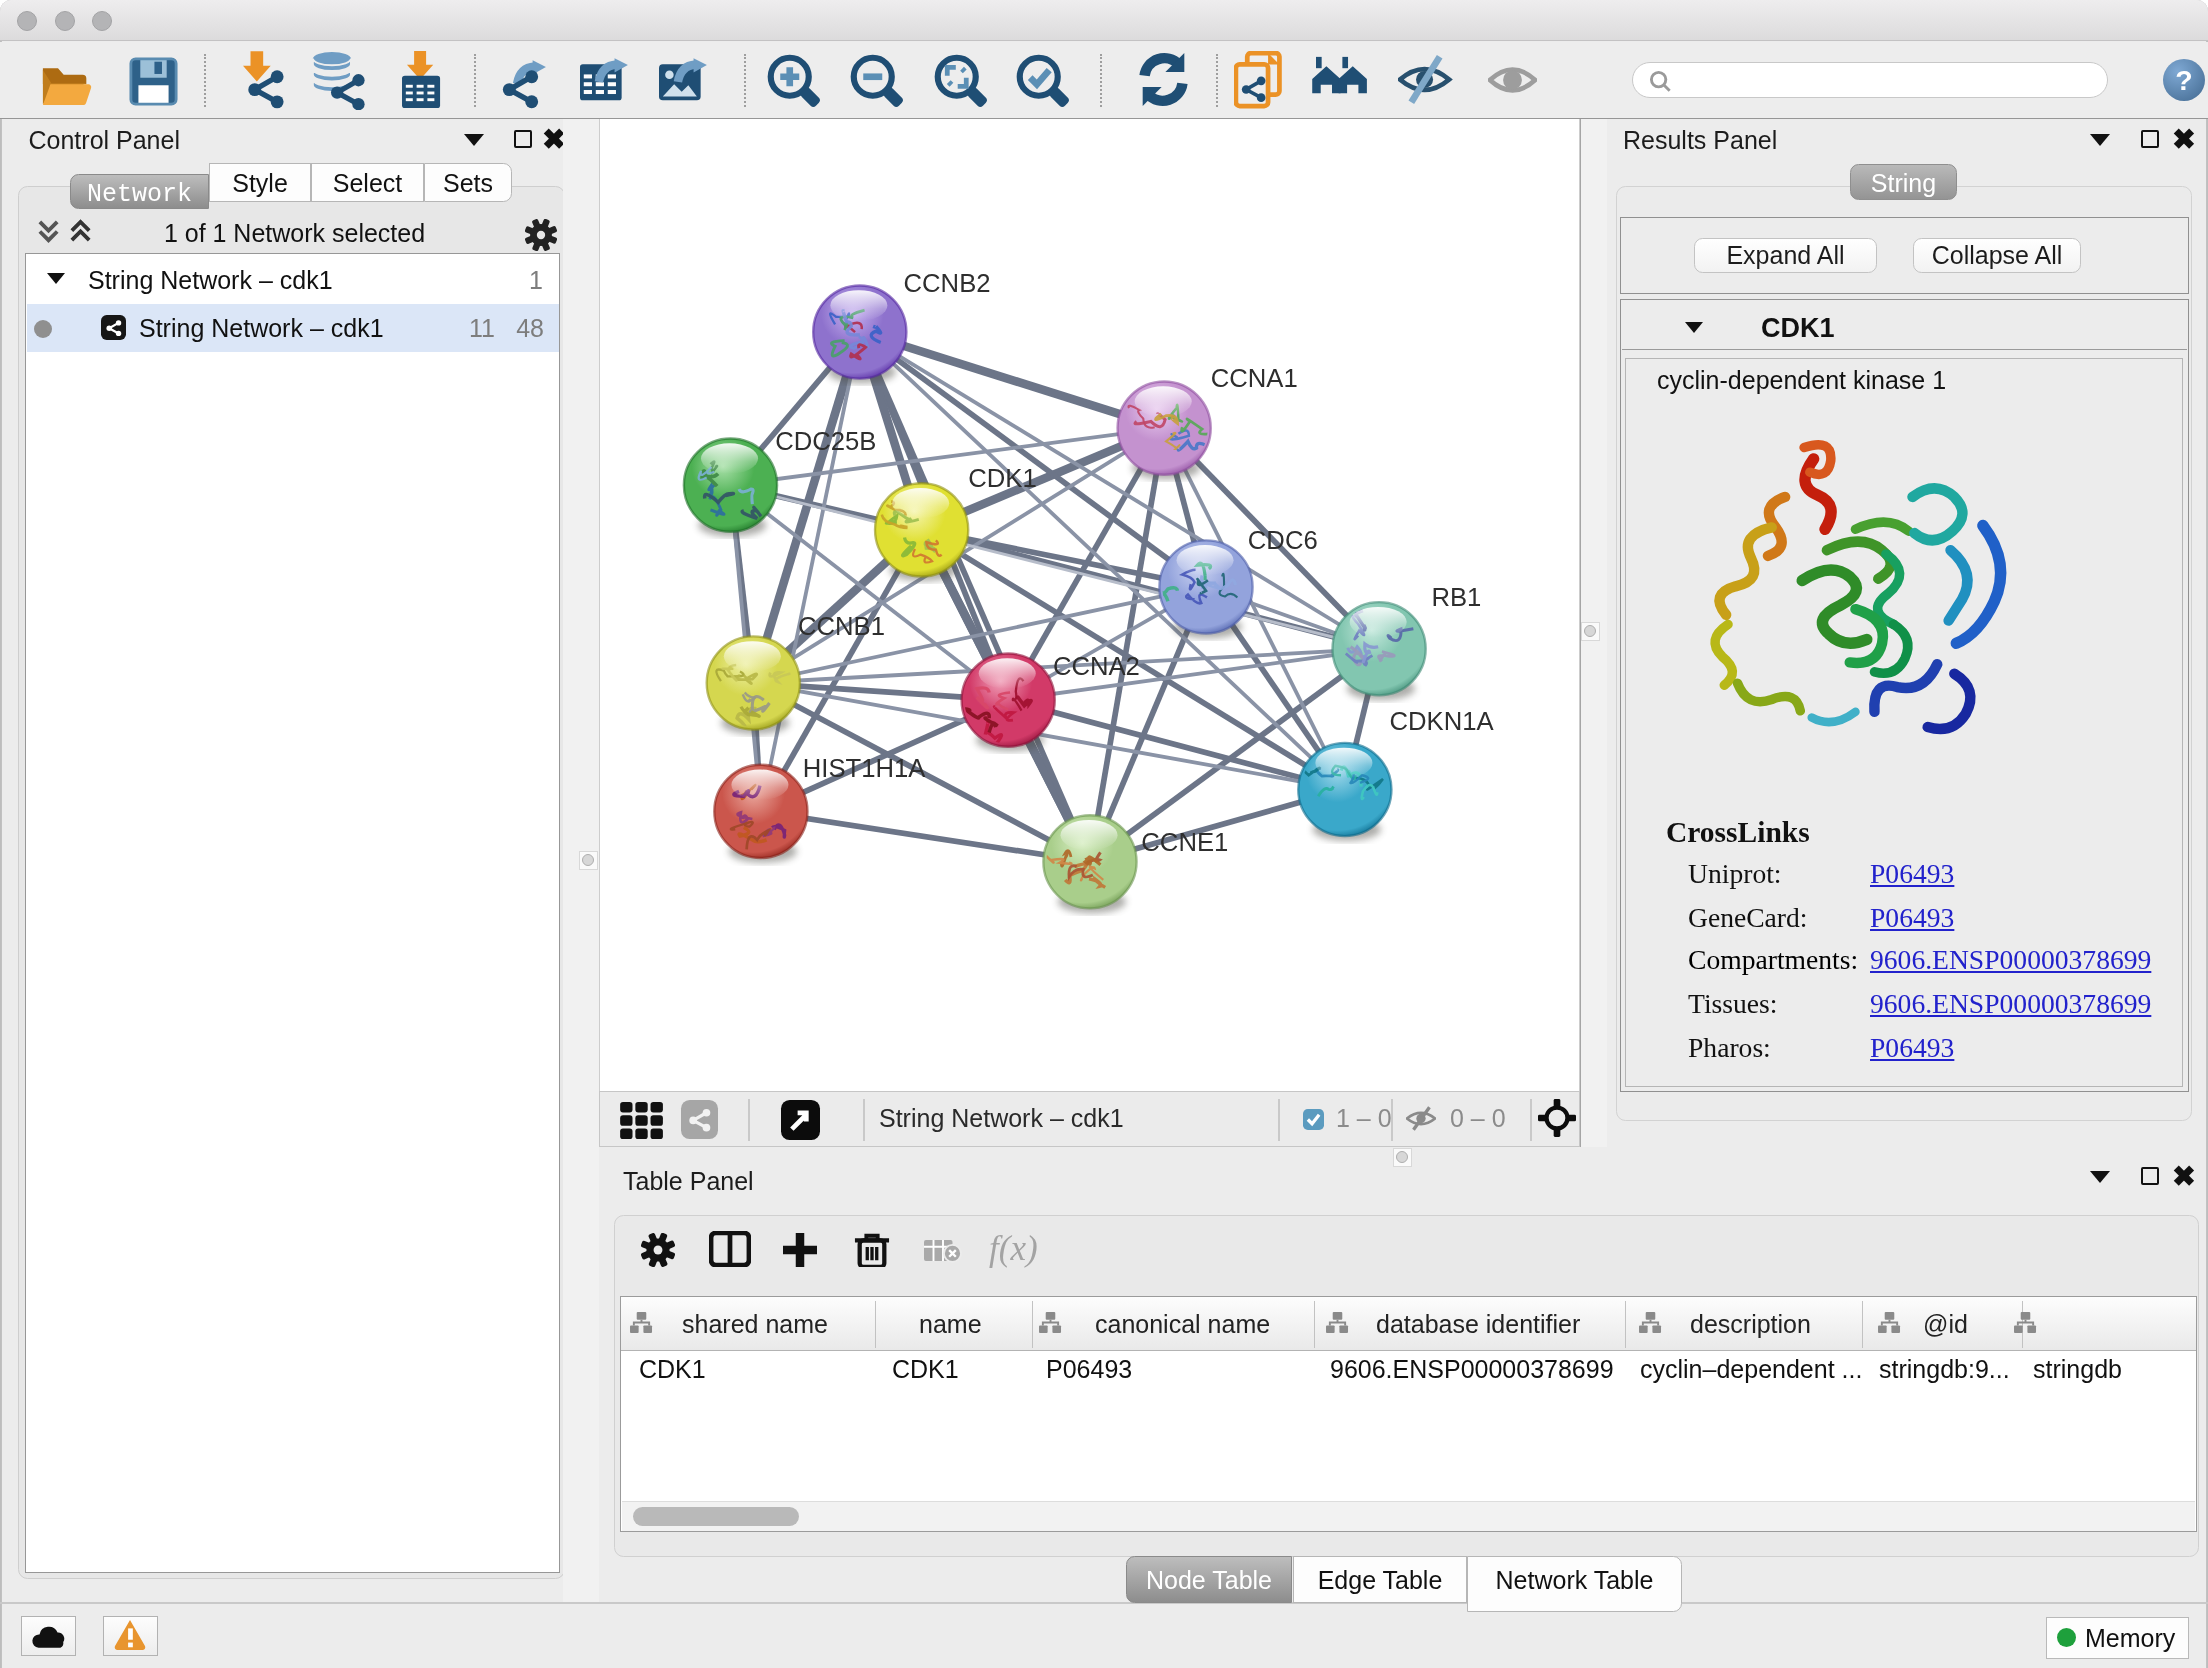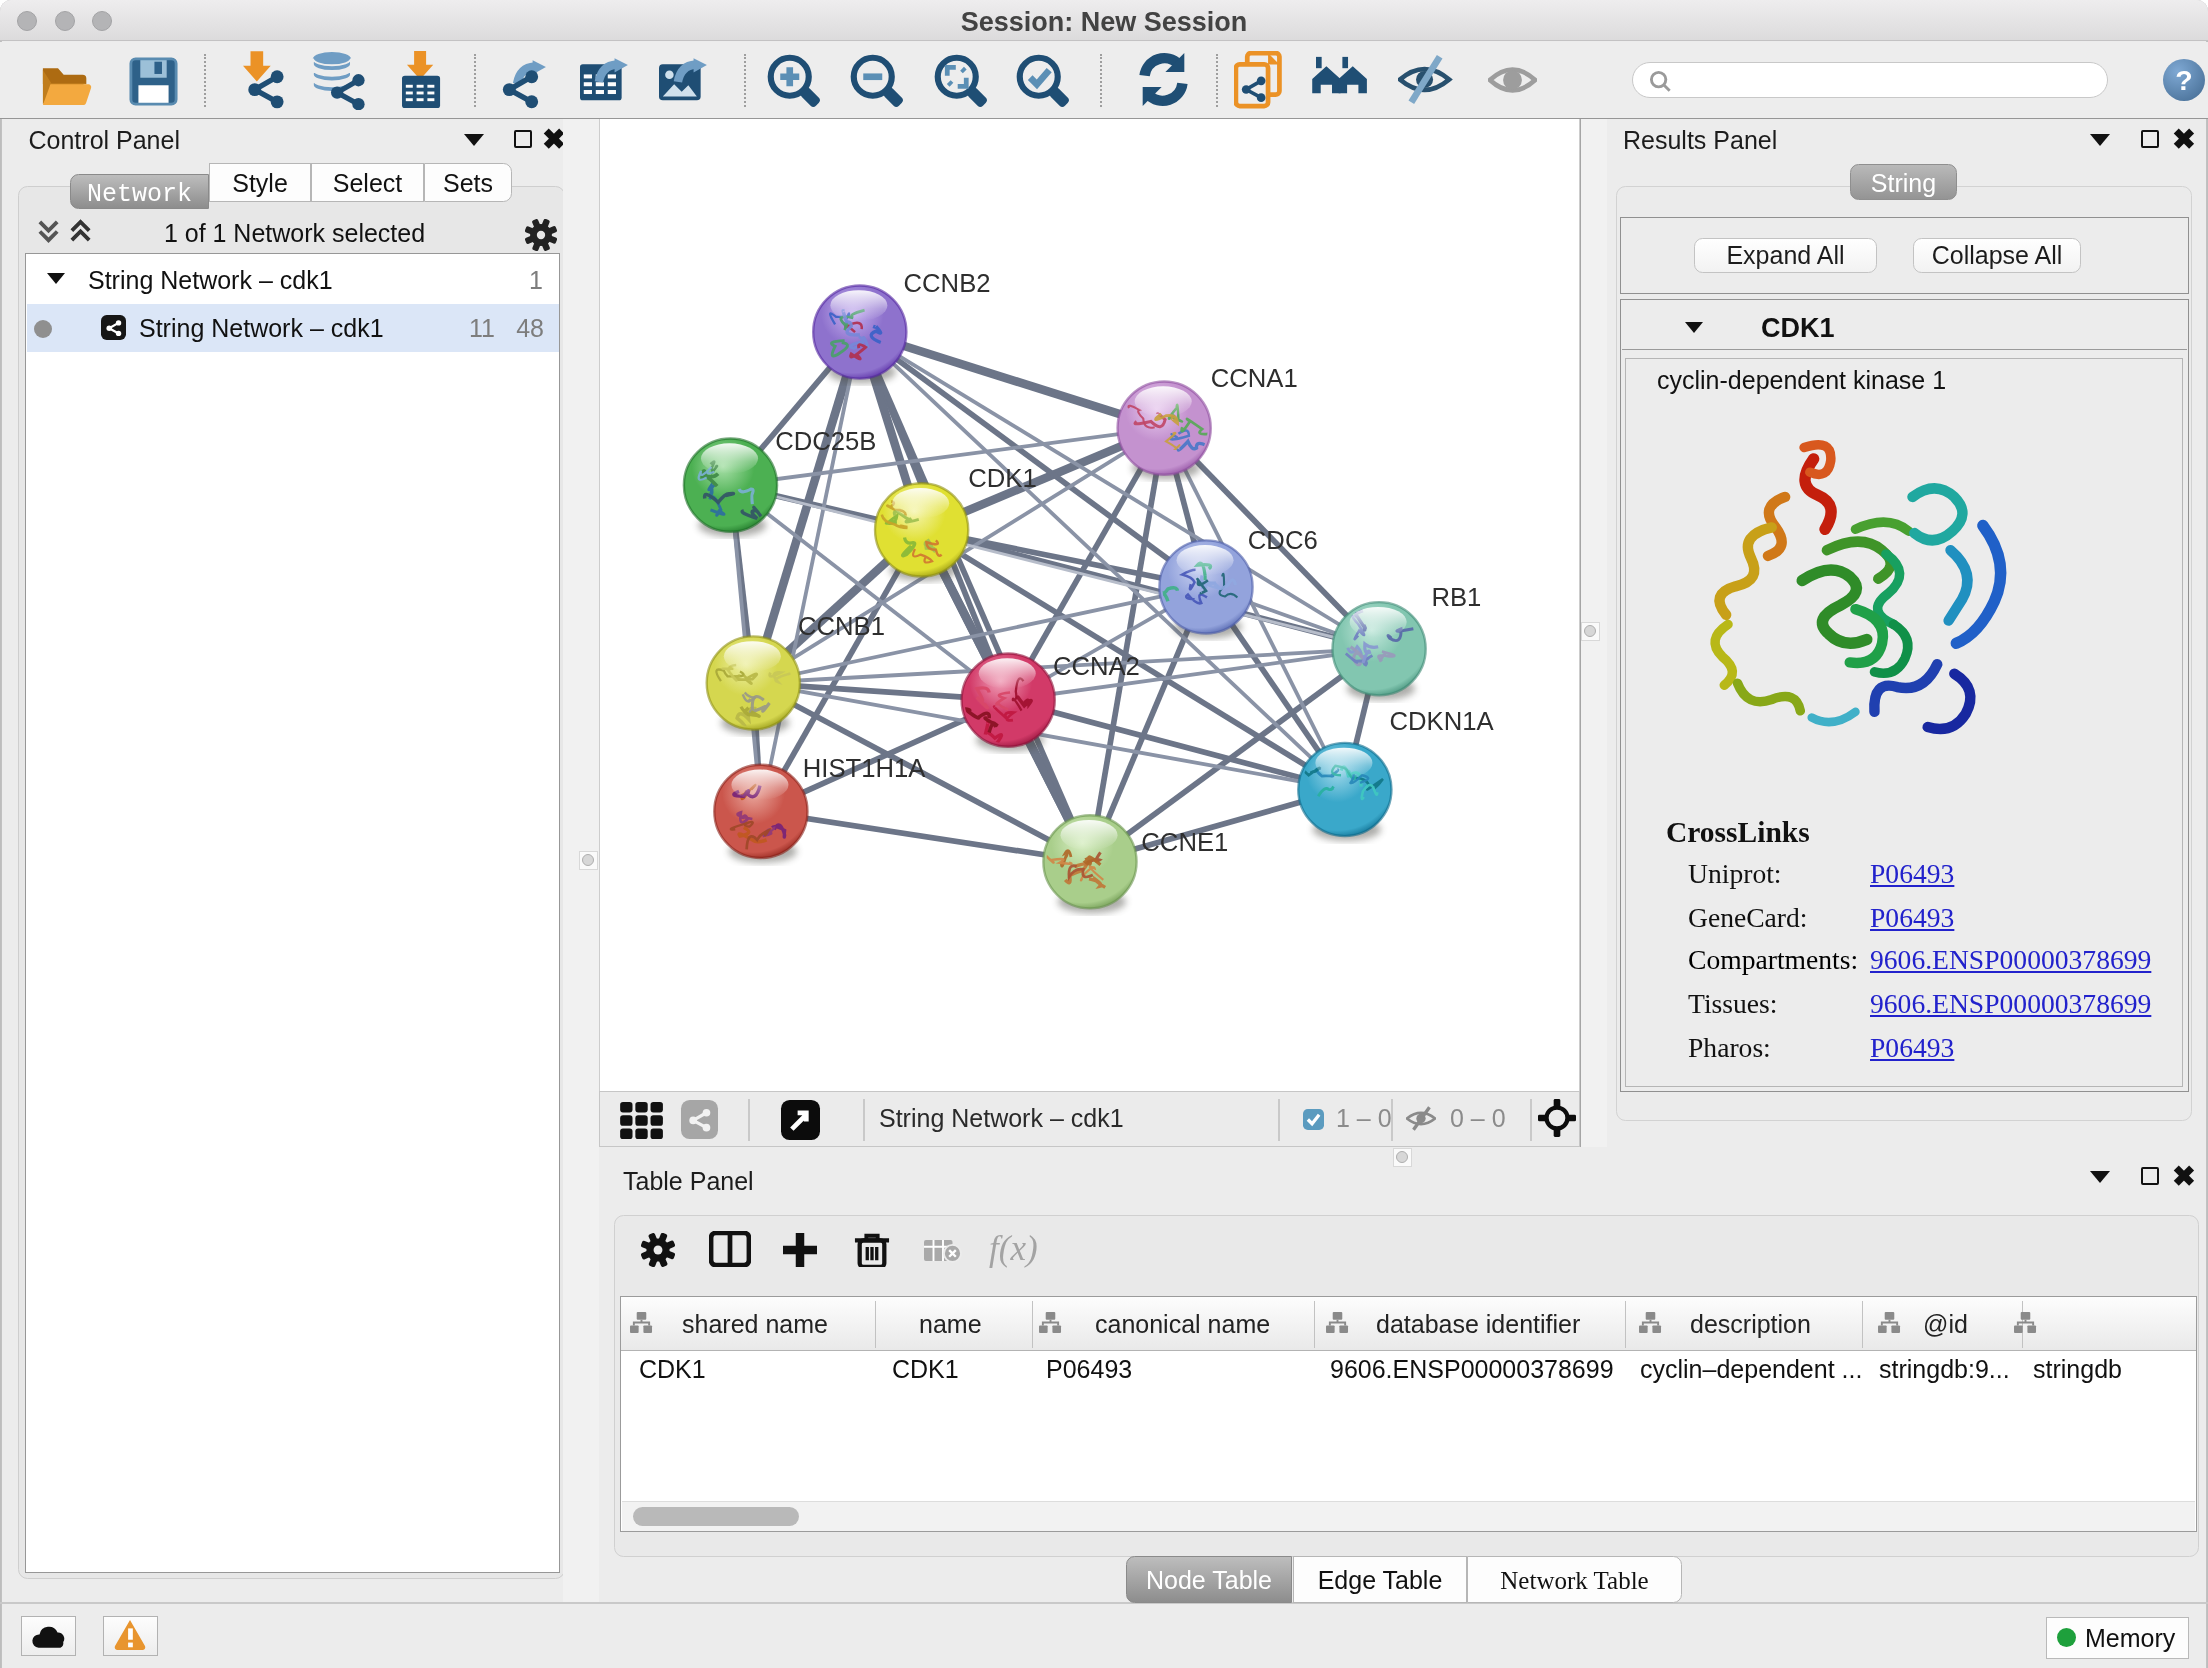--- a/index.html
+++ b/index.html
@@ -22,21 +22,20 @@
 .btn{position:absolute;background:linear-gradient(#ffffff,#f2f2f2);border:1.9px solid #c3c3c3;border-radius:8.6px;
  font-size:25px;color:#1c1c1c;text-align:center;}
 a.lnk{color:#2222cc;}
 .serif{font-family:"Liberation Serif",serif;}
 </style></head><body>
 <div class="win">
 <div class="titlebar">
 <div class="tl" style="left:17px"></div>
 <div class="tl" style="left:55px"></div>
 <div class="tl" style="left:92px"></div>
-<div class="title">Session: New Session</div>
 </div>
 <div class="toolbar"></div>
 <div class="abs tsep" style="left:204px"></div>
 <div class="abs tsep" style="left:474px"></div>
 <div class="abs tsep" style="left:744px"></div>
 <div class="abs tsep" style="left:1100px"></div>
 <div class="abs tsep" style="left:1216px"></div>
 <svg class="abs" style="left:39px;top:55px" width="55" height="51" viewBox="0 0 58 54">
       <path d="M4 14 h16 l6 7 h20 a4 4 0 0 1 4 4 v6 h-46 z" fill="#ad6b12"></path>
       <path d="M4 52 V16 l9 14 h37 z" fill="#c07d1c"></path>
@@ -731,21 +730,21 @@
 <div class="abs" style="left:892px;top:1355px;font-size:25px;color:#111;">CDK1</div>
 <div class="abs" style="left:1046px;top:1355px;font-size:25px;color:#111;">P06493</div>
 <div class="abs" style="left:1330px;top:1355px;font-size:25px;color:#111;">9606.ENSP00000378699</div>
 <div class="abs" style="left:1640px;top:1355px;font-size:25px;color:#111;">cyclin–dependent ...</div>
 <div class="abs" style="left:1879px;top:1355px;font-size:25px;color:#111;">stringdb:9...</div>
 <div class="abs" style="left:2033px;top:1355px;font-size:25px;color:#111;">stringdb</div>
 <div class="abs" style="left:622px;top:1501px;width:1573px;height:30px;background:#f2f2f2;border-top:1px solid #ddd;"></div>
 <div class="abs" style="left:633px;top:1507px;width:166px;height:19px;background:#b9b9b9;border-radius:9.5px;"></div>
 <div class="tab tabsel" style="left:1126px;top:1556px;width:166px;height:47px;line-height:47px;border-radius:8.6px 0 0 8.6px;">Node Table</div>
 <div class="tab" style="left:1293px;top:1556px;width:174px;height:47px;line-height:47px;">Edge Table</div>
-<div class="tab" style="left:1467px;top:1556px;width:215px;height:47px;line-height:47px;border-radius:0 8.6px 8.6px 0;font-family:Liberation Serif, serif;">Network Table</div>
+<div class="tab" style="left:1467px;top:1556px;width:215px;height:56px;line-height:47px;border-radius:0 8.6px 8.6px 0;">Network Table</div>
 <div class="abs" style="left:0px;top:1602px;width:2208px;height:1.9px;background:#c9c9c9;"></div>
 <div class="abs" style="left:21px;top:1616px;width:55px;height:40px;background:linear-gradient(#fdfdfd,#ededed);border:1.9px solid #b2b2b2;"></div>
 <svg class="abs" style="left:28.5px;top:1623px" width="40" height="28.5" viewBox="0 0 42 30">
       <path d="M10 26 a7 7 0 0 1 1 -14 a10 10 0 0 1 19 -2 a6.5 6.5 0 0 1 6 10 a5.5 5.5 0 0 1 -3 6 z" fill="#111"></path>
     </svg>
 <div class="abs" style="left:103px;top:1616px;width:55px;height:40px;background:linear-gradient(#fdfdfd,#ededed);border:1.9px solid #b2b2b2;"></div>
 <svg class="abs" style="left:113px;top:1618px" width="34" height="34" viewBox="0 0 36 36">
       <path d="M18 2 L34 30 a3 3 0 0 1 -3 4 H5 a3 3 0 0 1 -3 -4 z" fill="#e8952f"></path>
       <rect x="16" y="11" width="5" height="12" fill="#fff"></rect>
       <rect x="16" y="26" width="5" height="5" fill="#fff"></rect>

